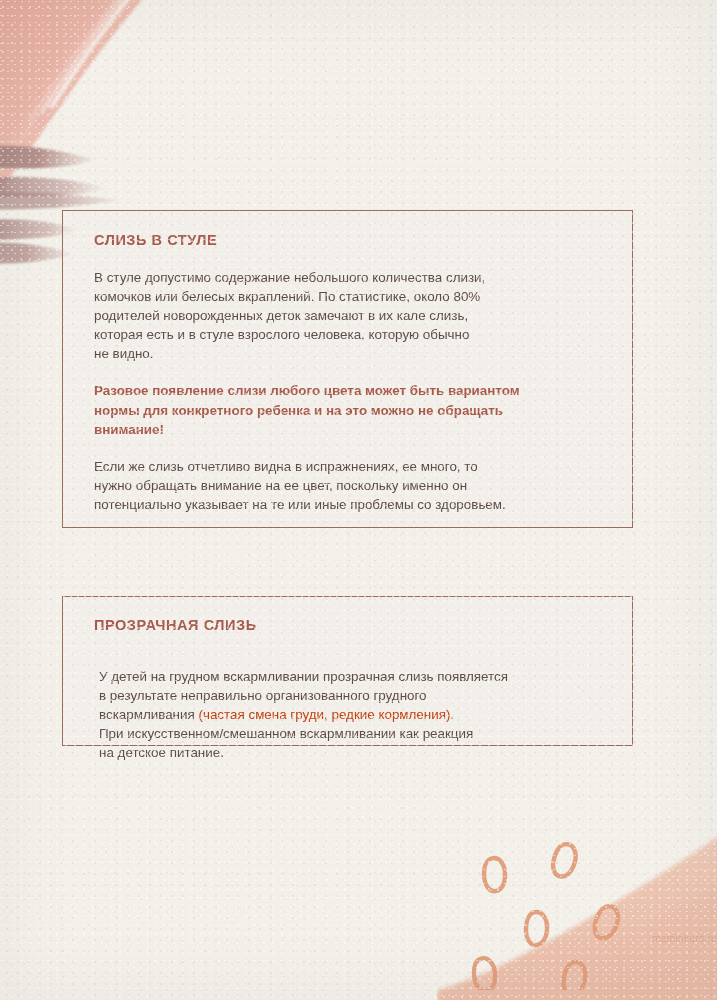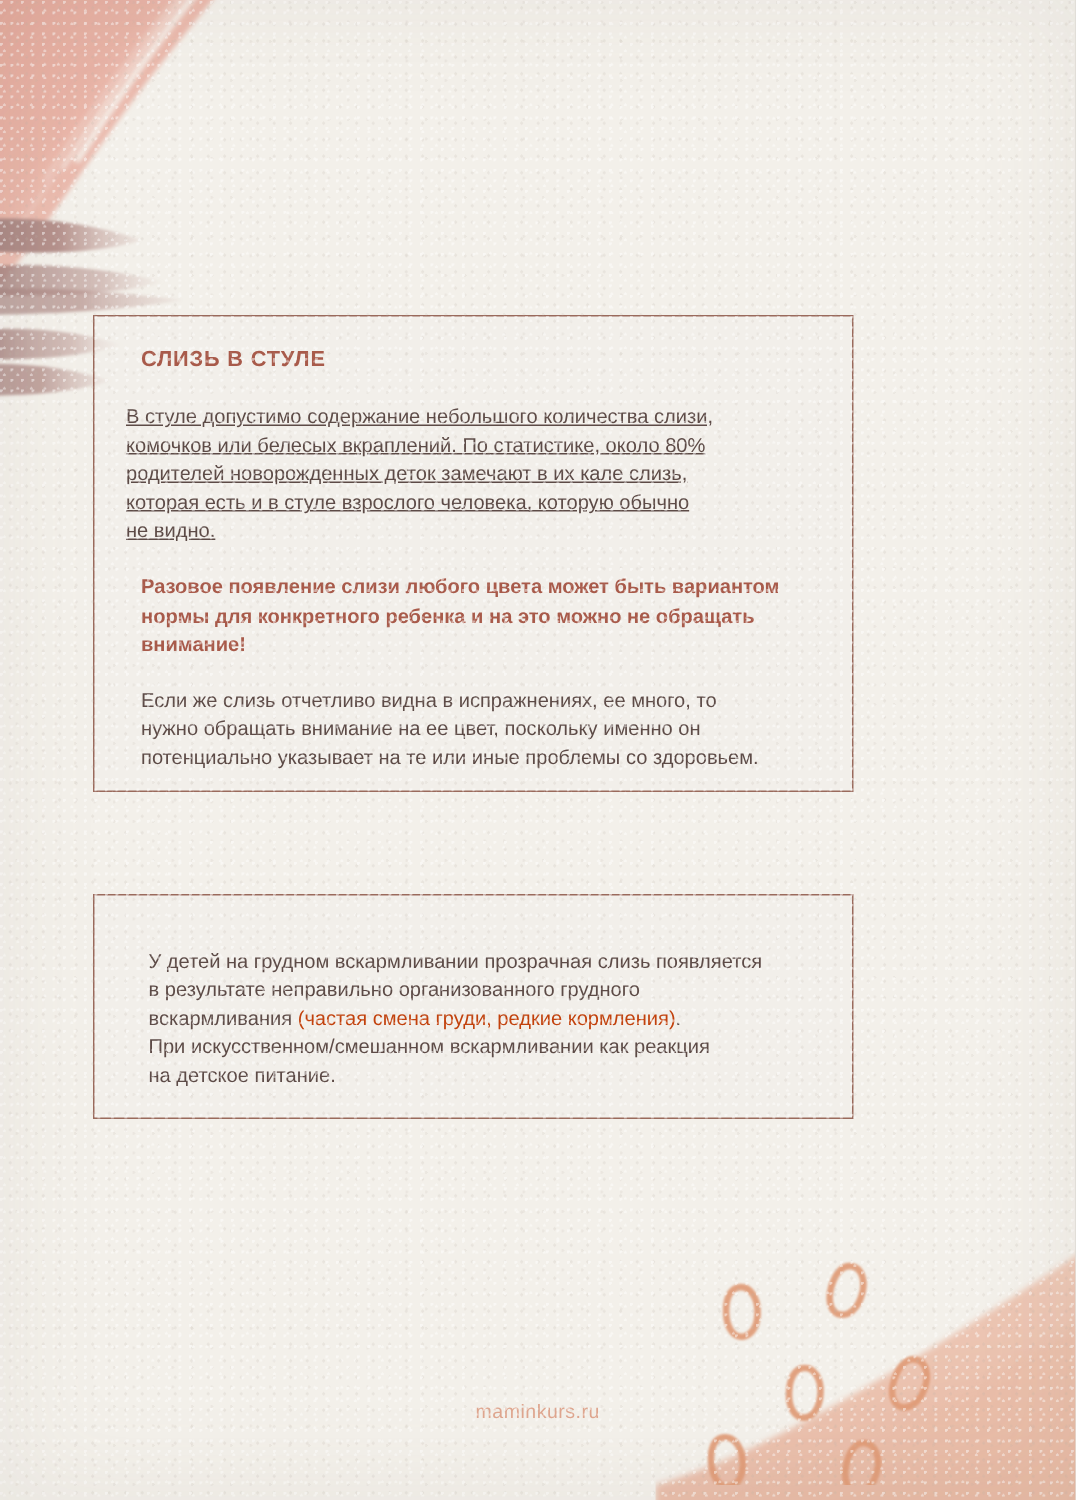--- a/index.html
+++ b/index.html
@@ -78,21 +78,21 @@
     width: 240px;
     height: 150px;
     z-index: 7;
     pointer-events: none;
   }
 
   
   .box {
     position: absolute;
     left: 62px;
-    width: 507px;
+    width: 571px;
     box-sizing: border-box;
     border: 1px solid #9a6a5c;
     background: rgba(243,240,234,.30);
     z-index: 20;
   }
   .box-1 { top: 210px; height: 318px; }
   .box-2 { top: 596px; height: 150px; }
 
   .box-heading {
     color: #a85a4a;
@@ -105,42 +105,42 @@
   .box-1 .box-heading { margin: 21px 0 0 31px; }
   .box-2 .box-heading { margin: 20px 0 0 31px; }
 
   .body-text {
     color: #5d4b47;
     font-size: 13.4px;
     line-height: 19.1px;
     margin: 0;
     padding: 0;
   }
-  .box-1 .para-1 { margin: 20px 0 0 21px; text-decoration: underline; }
+  .box-1 .para-1 { margin: 20px 0 0 31px; }
   .box-1 .para-2 { margin: 18px 0 0 31px; }
   .box-1 .para-3 {
     margin: 18px 0 0 31px;
     font-weight: bold;
     color: #a85a4a;
   }
   .box-2 .para-1 { margin: 15px 0 0 36px; }
 
   .accent-pink { color: #c2410c; }
 
   .nowrap-block { white-space: pre-line; }
 
   
   .footer-url {
     position: absolute;
     left: 0;
     right: 0;
     top: 933px;
-    text-align: center;
+    text-align: right;
     color: #dfa68f;
-    font-size: 13px;
+    font-size: 10px;
     letter-spacing: .35px;
     z-index: 25;
   }
 </style>
 </head>
 <body>
 
 <div class="page">
 
   <svg class="deco-top" viewBox="0 0 300 320" preserveAspectRatio="none">
@@ -241,20 +241,21 @@
     <p class="body-text para-3 nowrap-block">Разовое появление слизи любого цвета может быть вариантом
 нормы для конкретного ребенка и на это можно не обращать
 внимание!</p>
 
     <p class="body-text para-2 nowrap-block">Если же слизь отчетливо видна в испражнениях, ее много, то
 нужно обращать внимание на ее цвет, поскольку именно он
 потенциально указывает на те или иные проблемы со здоровьем.</p>
   </section>
 
   <section class="box box-2">
+    <h2 class="box-heading">ПРОЗРАЧНАЯ СЛИЗЬ</h2>
 
     <p class="body-text para-1 nowrap-block">
       <span>У детей на грудном вскармливании прозрачная слизь появляется
 в результате неправильно организованного грудного
 вскармливания </span><span class="accent-pink">(частая смена груди, редкие кормления)</span><span>.
 При искусственном/смешанном вскармливании как реакция
 на детское питание.</span>
     </p>
   </section>
 

